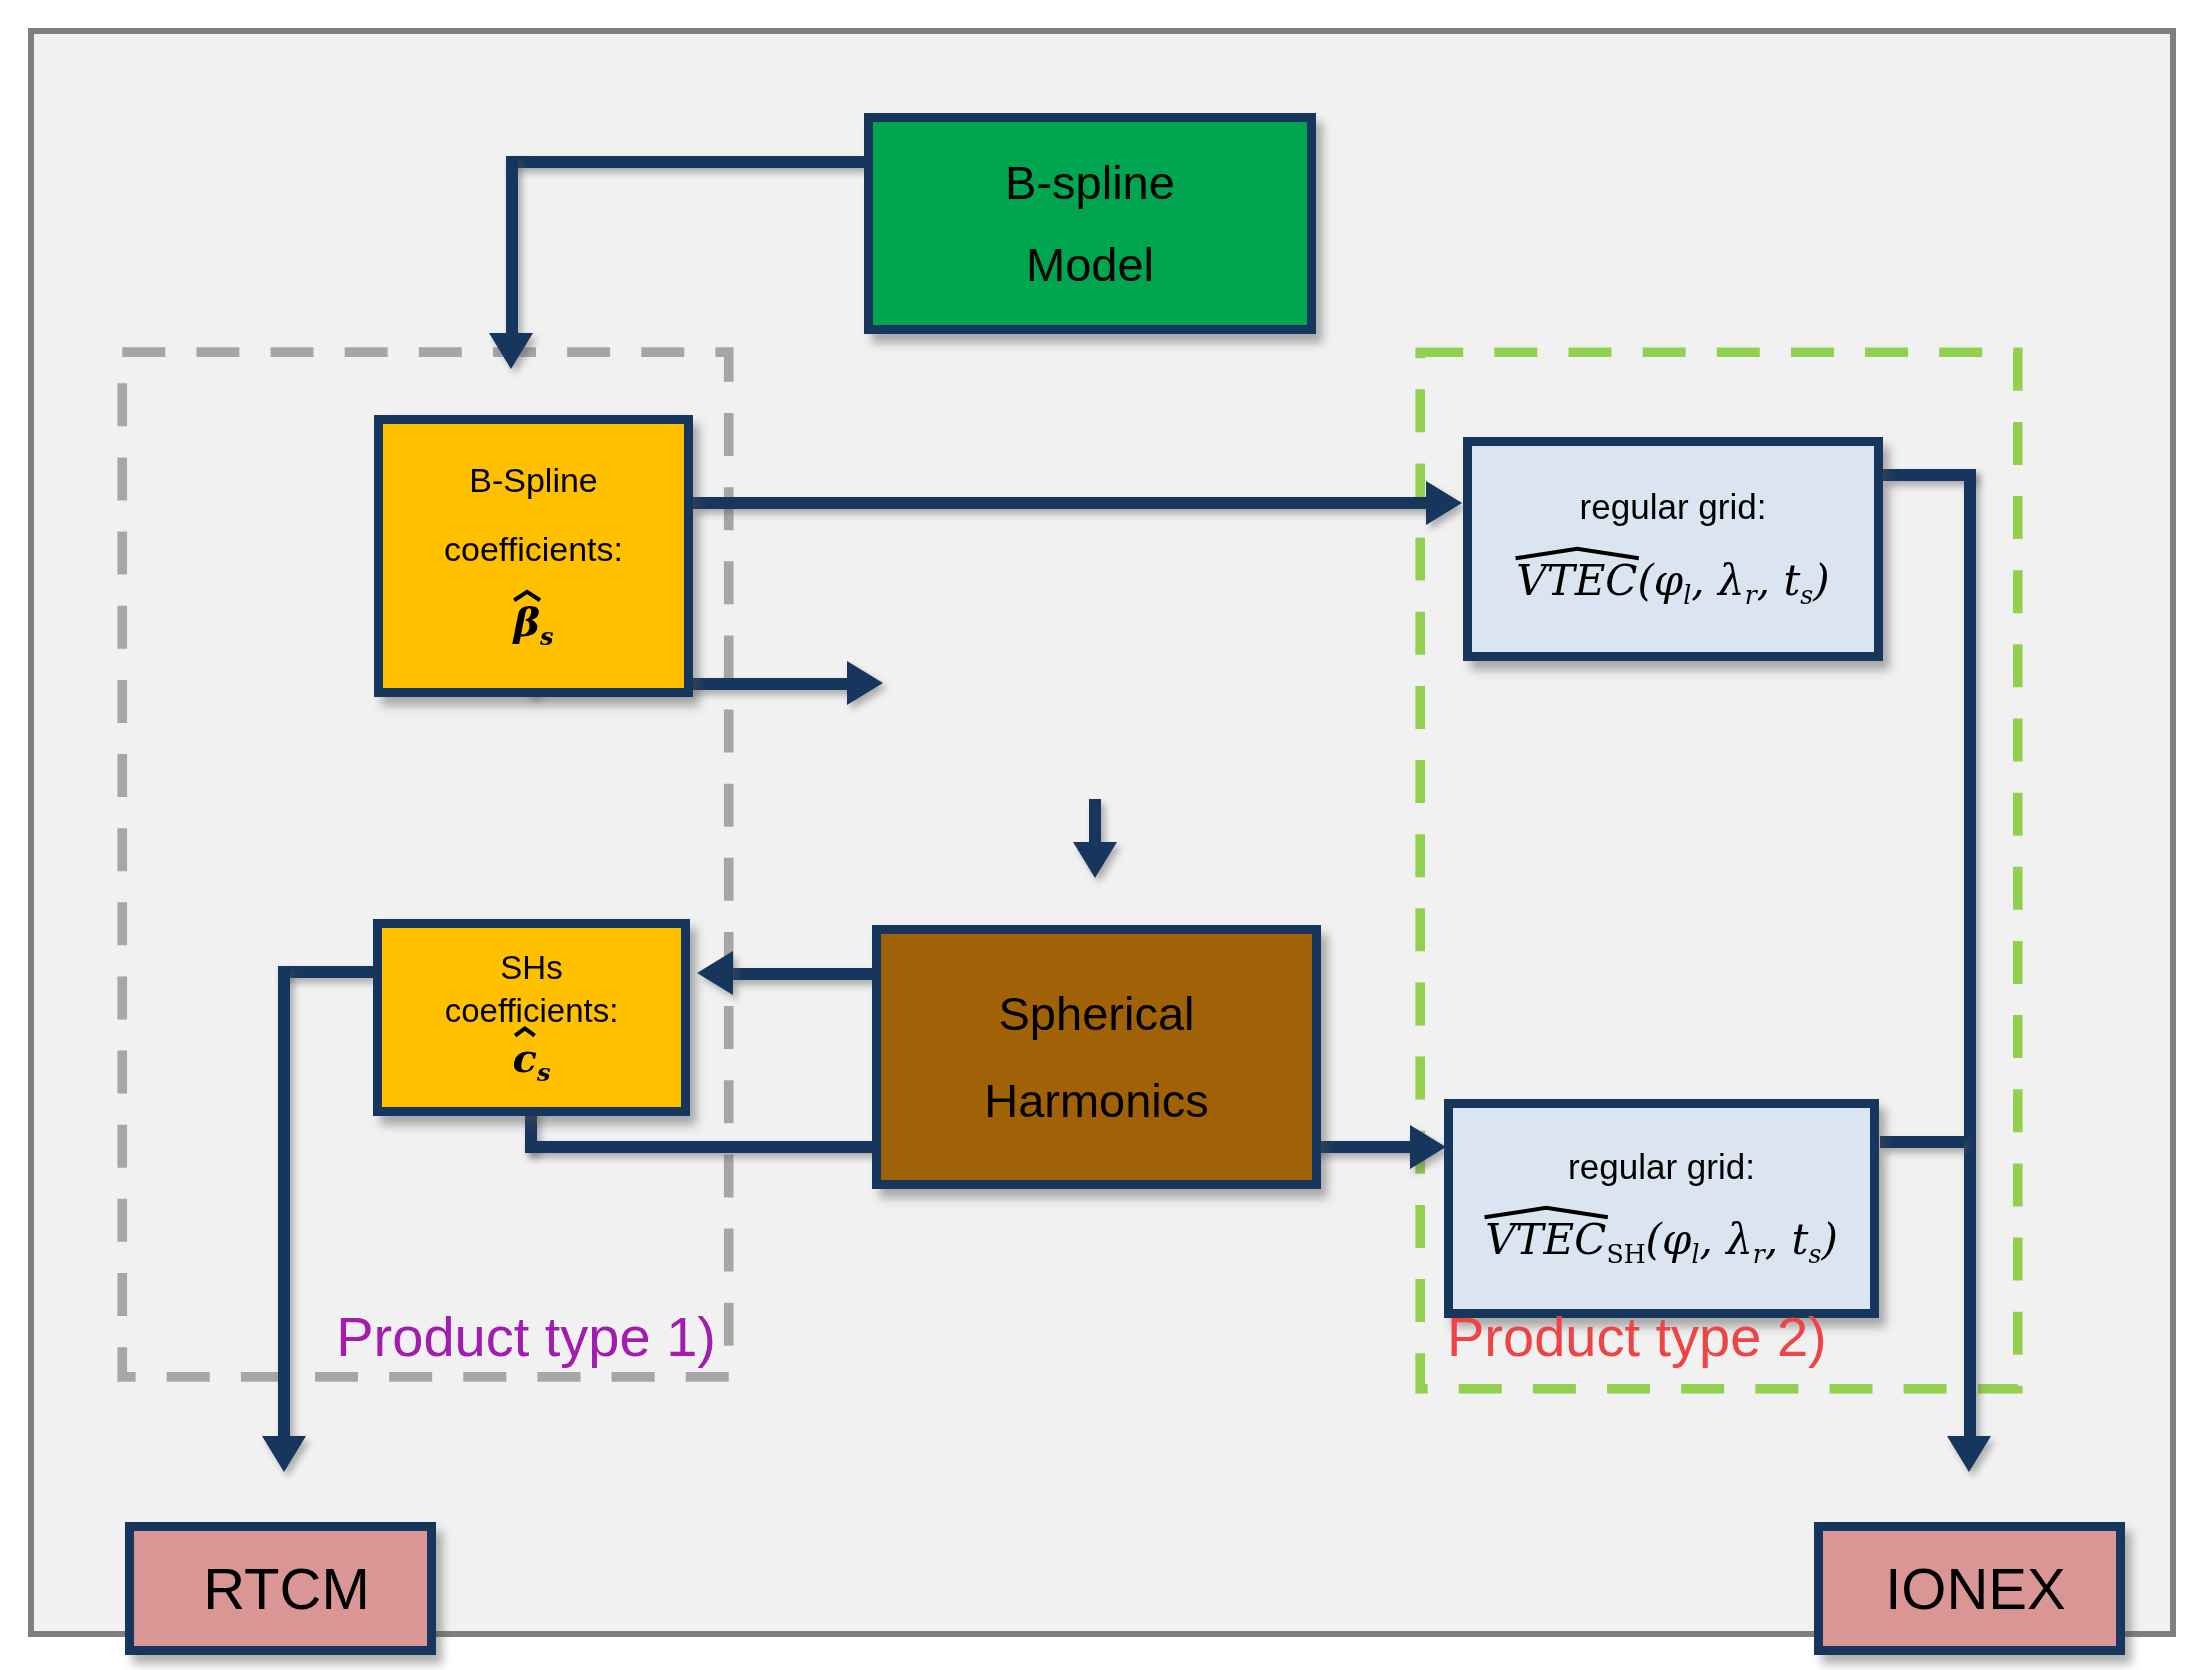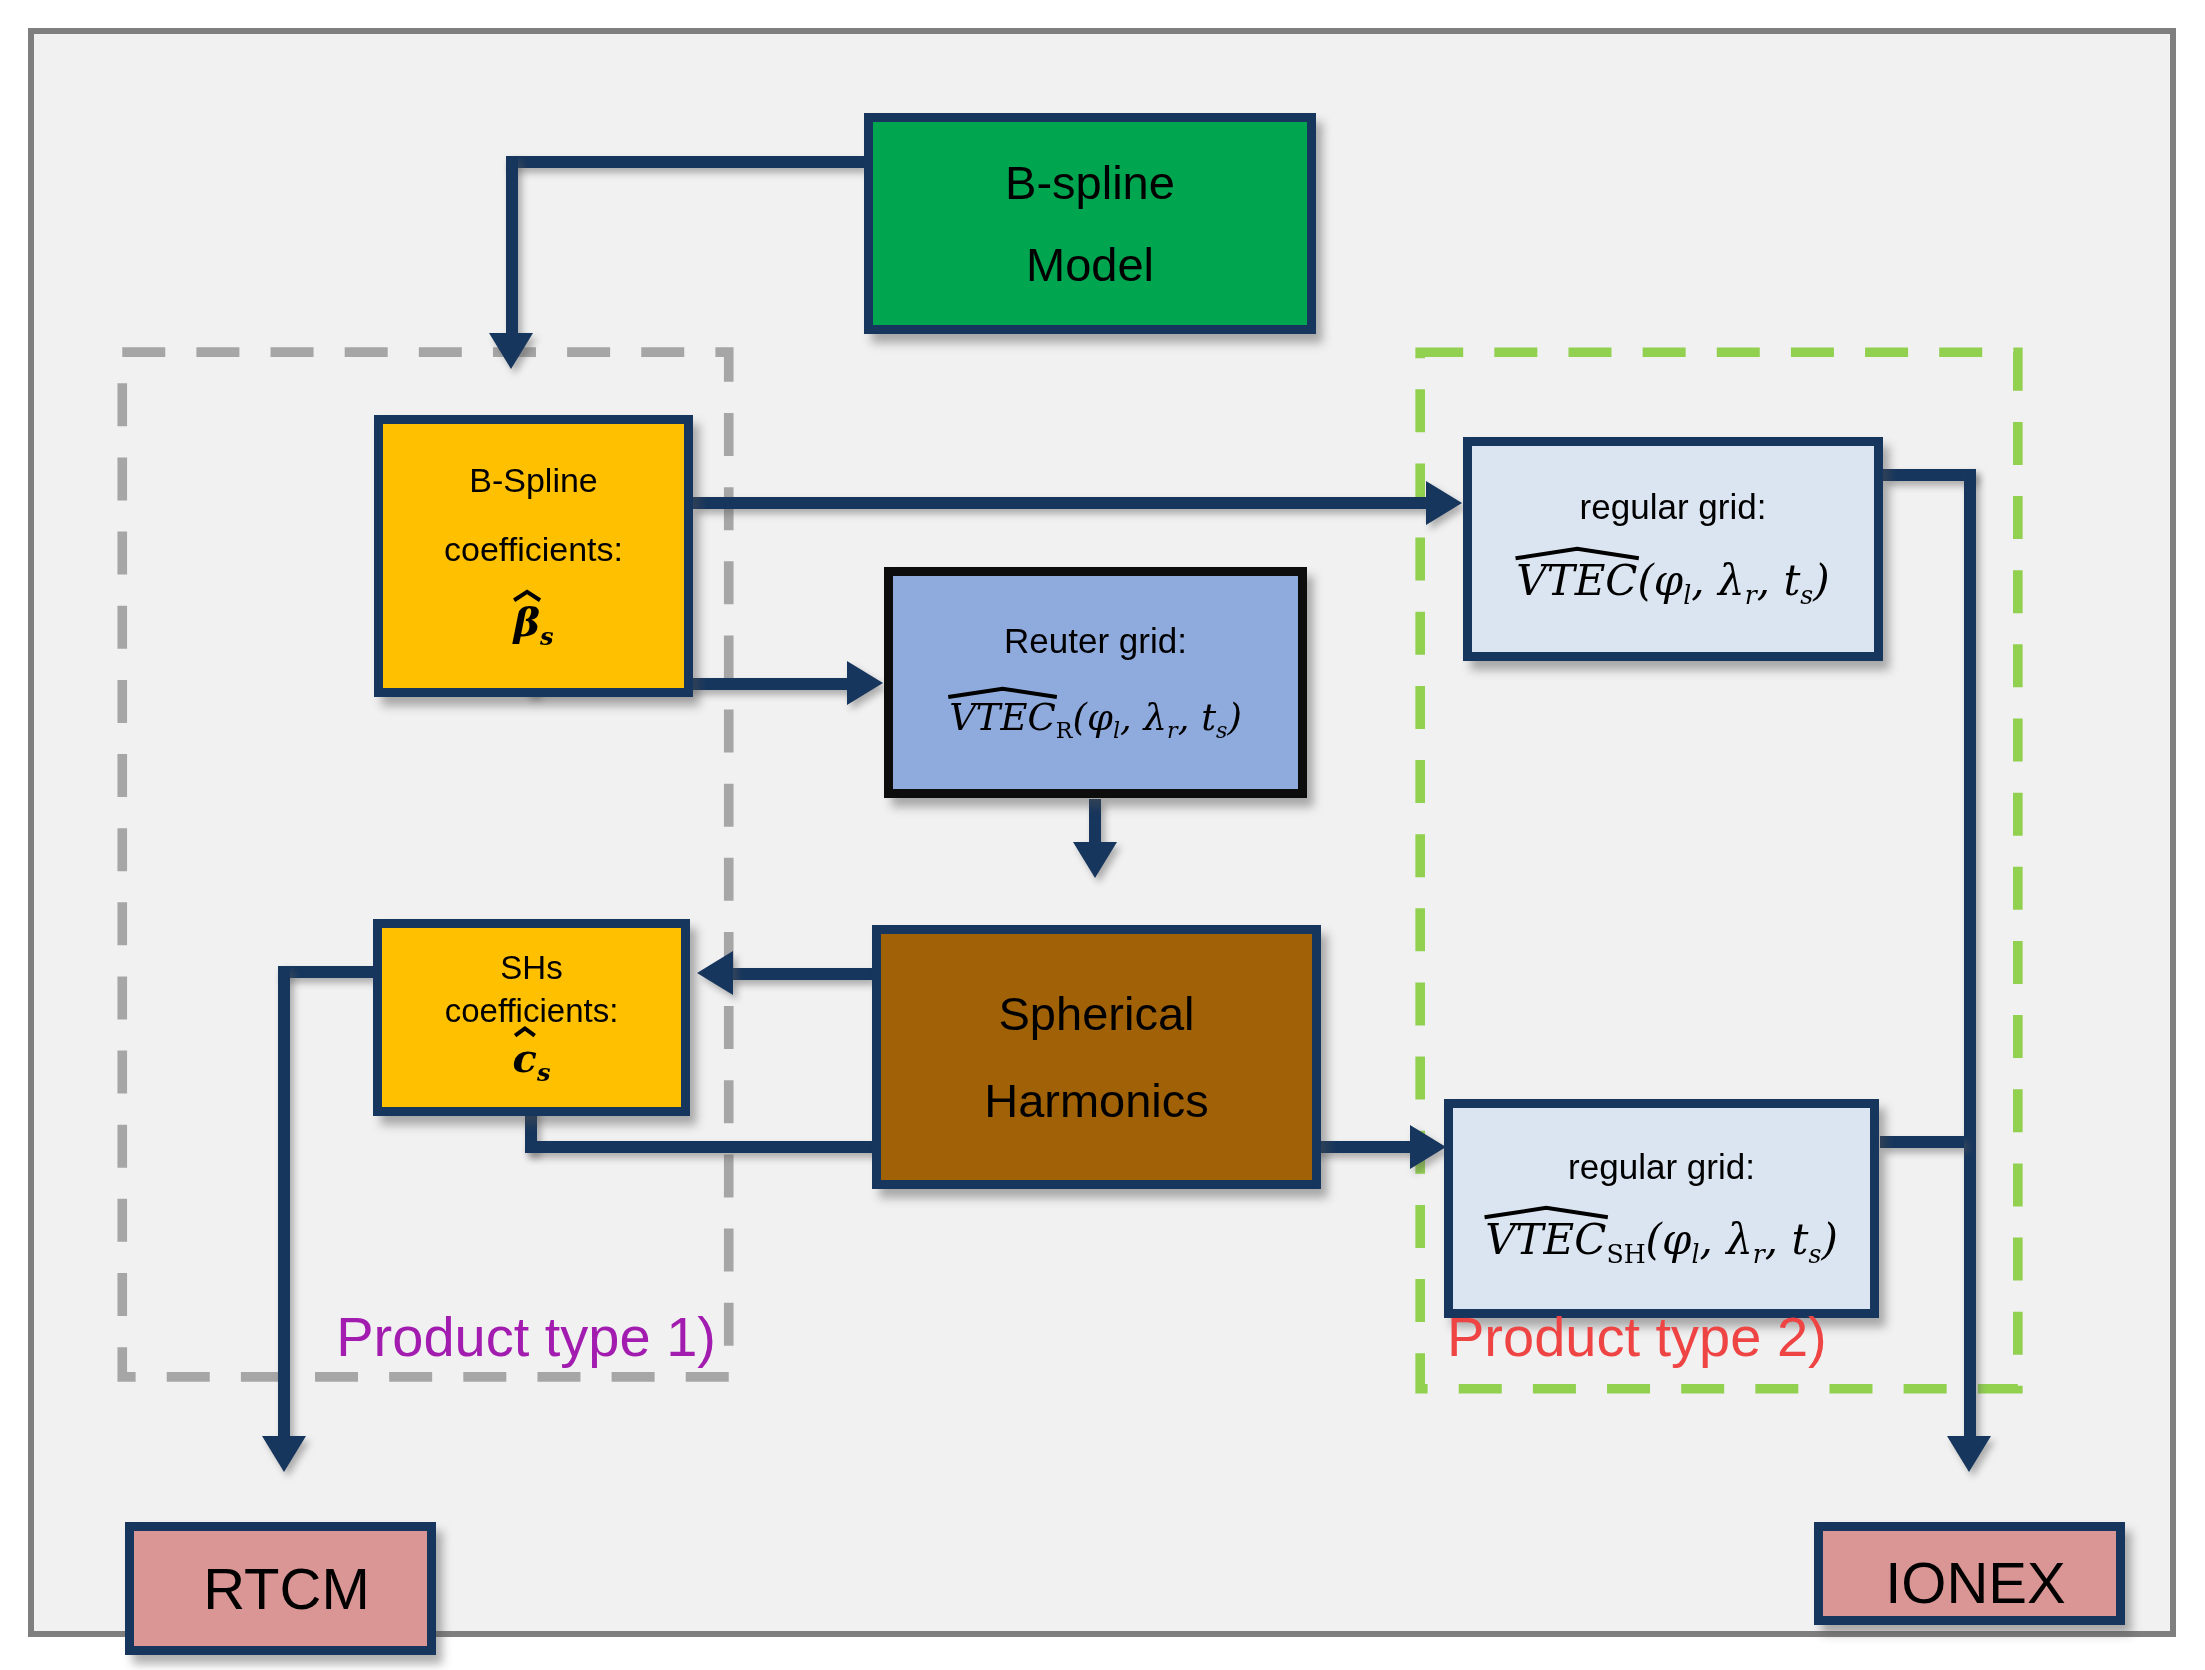--- a/index.html
+++ b/index.html
@@ -14,21 +14,21 @@
   .navy-border{border:9.6px solid #17365d;margin-top:46px;}
   .box-model{left:864px;top:67px;width:452px;height:221px;background:#00a550;font-size:47px;padding:6px 0;}
   .box-coeff1{left:374px;top:369px;width:319px;height:282px;background:#ffc000;font-size:34px;padding:7.4px 0;}
   .box-grid1{left:1463px;top:391px;width:420px;height:224px;background:#dbe5f1;font-size:35px;padding:10.4px 0;}
   .box-reuter{left:884px;top:567px;width:423px;height:231px;background:#8faadc;border:9.6px solid #0d0d0d;
               font-size:35px;padding:10.4px 0;}
   .box-sh{left:872px;top:879px;width:449px;height:264px;background:#a16207;font-size:47px;padding:19px 0;}
   .box-coeff2{left:373px;top:873px;width:317px;height:197px;background:#ffc000;font-size:33px;padding:16px 0;}
   .box-grid2{left:1444px;top:1053px;width:435px;height:219px;background:#dbe5f1;font-size:35px;padding:10.4px 0;}
   .box-rtcm{left:125px;top:1476px;width:311px;height:133px;background:#d99694;font-size:58px;}
-  .box-ionex{left:1814px;top:1476px;width:311px;height:103px;background:#d99694;font-size:58px;justify-content:flex-end;}
+  .box-ionex{left:1814px;top:1476px;width:311px;height:133px;background:#d99694;font-size:58px;}
   
   .formula{font-family:"DejaVu Serif",serif;font-style:italic;line-height:1.15;white-space:nowrap;}
   .f-large{font-size:42px;}
   .f-med{font-size:37px;}
   .f-sym{font-size:40px;font-weight:bold;}
   .formula sub{font-size:0.6em;font-style:italic;}
   .formula sub.upright{font-style:normal;}
   .widehat{position:relative;display:inline-block;line-height:1;}
   .widehat svg{position:absolute;left:-3%;top:-0.30em;width:106%;height:0.30em;overflow:visible;}
   
@@ -111,31 +111,20 @@
     <div class="formula f-large">
       <span class="widehat">
         <svg viewBox="0 0 100 20" preserveAspectRatio="none">
           <path d="M2 18 L50 3 L98 18" fill="none" stroke="#000" stroke-width="4" vector-effect="non-scaling-stroke"></path>
         </svg>
         <span>VTEC</span>
       </span><sub class="upright"></sub><span>(φ<sub>l</sub>, λ<sub>r</sub>, t<sub>s</sub>)</span>
     </div>
   </div>
 
-  <div class="box box-reuter">
-    <div>Reuter grid:</div>
-    <div class="formula f-med">
-      <span class="widehat">
-        <svg viewBox="0 0 100 20" preserveAspectRatio="none">
-          <path d="M2 18 L50 3 L98 18" fill="none" stroke="#000" stroke-width="4" vector-effect="non-scaling-stroke"></path>
-        </svg>
-        <span>VTEC</span>
-      </span><sub class="upright">R</sub><span>(φ<sub>l</sub>, λ<sub>r</sub>, t<sub>s</sub>)</span>
-    </div>
-  </div>
 
   <div class="box navy-border box-sh">
     <div>Spherical</div>
     <div>Harmonics</div>
   </div>
 
   <div class="box navy-border box-coeff2">
     <div>SHs</div>
     <div>coefficients:</div>
     <div class="formula f-sym">

